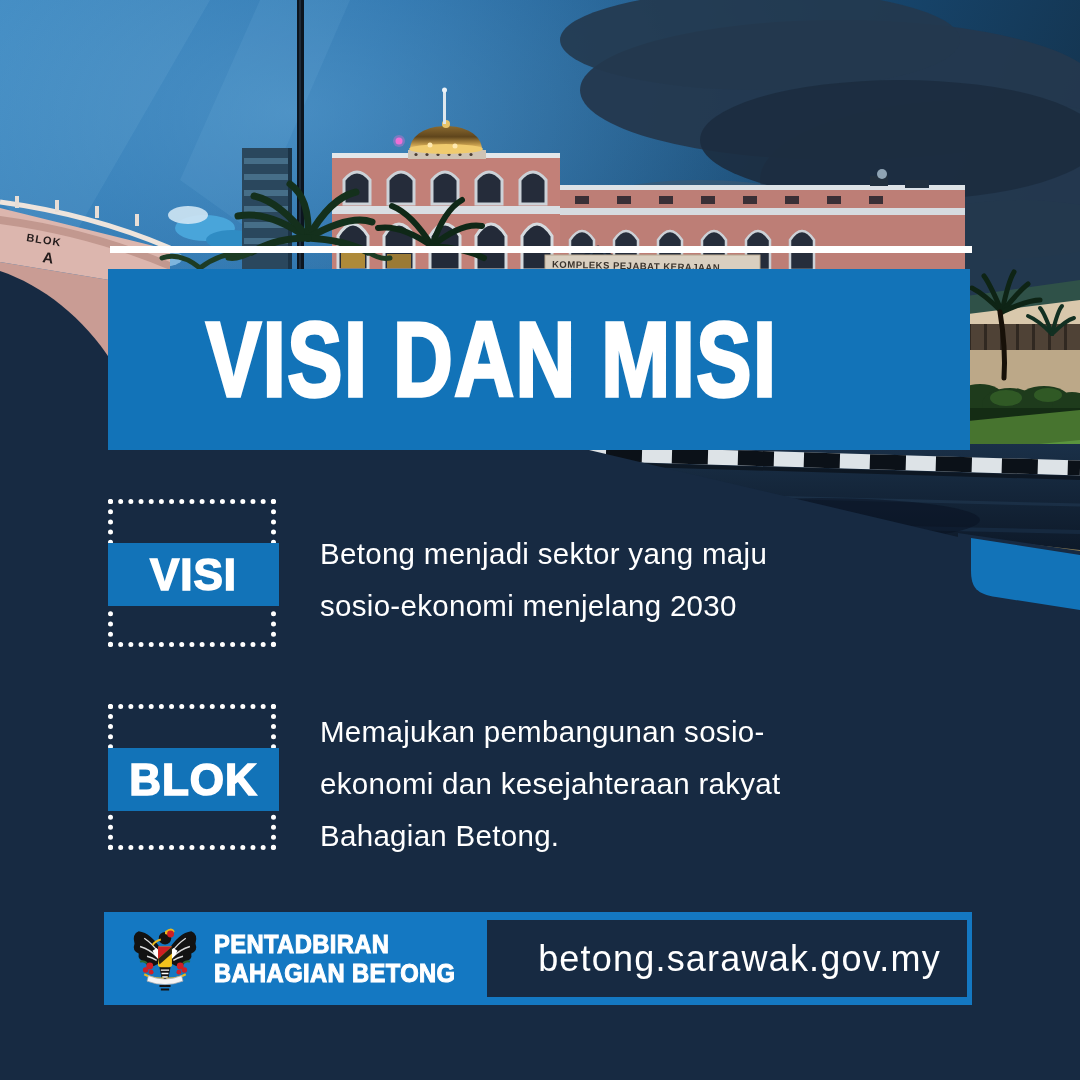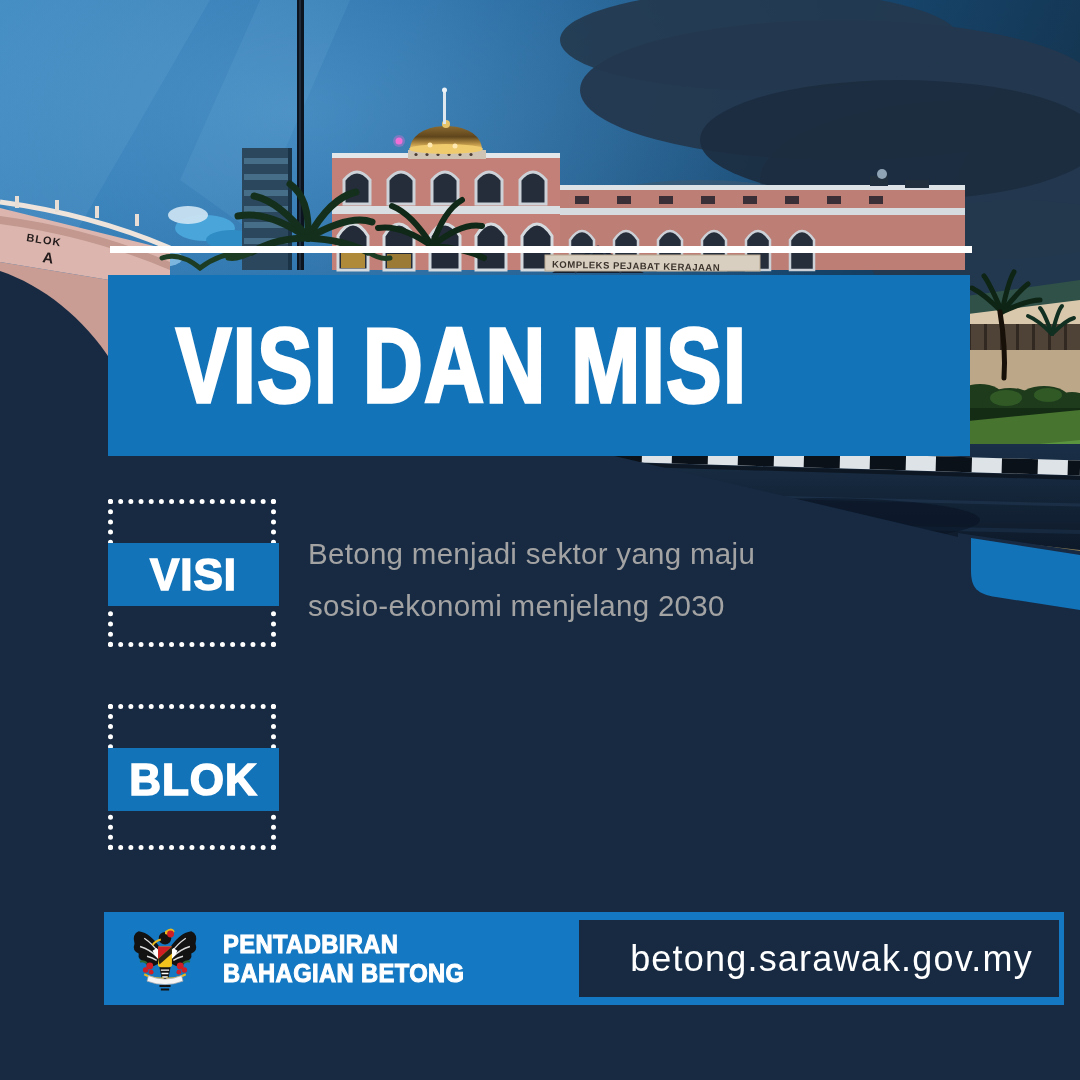--- a/index.html
+++ b/index.html
@@ -4,51 +4,51 @@
 <style>
   html,body{margin:0;padding:0;}
   body{
     width:1080px;height:1080px;position:relative;overflow:hidden;
     background:#172a42;
     font-family:"Liberation Sans", sans-serif;
   }
   .photo{position:absolute;top:0;left:0;z-index:1;display:block;}
   .white-line{position:absolute;left:110px;top:246px;width:862px;height:7px;background:#ffffff;z-index:3;}
   .banner{
-    position:absolute;left:108px;top:275px;width:862px;height:181px;
+    position:absolute;left:108px;top:269px;width:862px;height:181px;
     background:#1273b8;z-index:3;display:flex;align-items:center;
-    padding-left:68px;box-sizing:border-box;
+    padding-left:98px;box-sizing:border-box;
   }
   .banner h1{
     margin:0;color:#ffffff;font-size:106px;font-weight:bold;letter-spacing:2px;
     -webkit-text-stroke:3.5px #ffffff;white-space:nowrap;
     transform:scaleX(.78);transform-origin:left center;
   }
   .vm-row{position:absolute;left:108px;display:flex;z-index:3;}
   #visi-row{top:499px;align-items:center;}
   #misi-row{top:704px;}
   .dotted-box{width:168px;height:148px;border:5px dotted #ffffff;position:relative;box-sizing:border-box;flex:none;}
   #misi-row .dotted-box{height:146px;}
   .label-box{
     position:absolute;left:-5px;right:-8px;top:39px;height:63px;background:#1273b8;
     display:flex;align-items:center;justify-content:center;
   }
   .label-box span{
     color:#ffffff;font-size:44px;font-weight:bold;letter-spacing:1px;
     -webkit-text-stroke:1.6px #ffffff;
   }
   .vm-text{
-    width:516px;margin-left:32px;color:#a3a3a3;font-size:29.5px;
+    width:516px;margin-left:44px;color:#ffffff;font-size:29.5px;
     line-height:52px;letter-spacing:.3px;
   }
   #visi-row .vm-text{margin-top:14px;}
   #misi-row .vm-text{margin-top:2px;}
   .footer-bar{
-    position:absolute;left:104px;top:912px;width:960px;height:93px;background:#1478c2;
-    z-index:3;display:flex;align-items:center;box-sizing:border-box;gap:9px;
+    position:absolute;left:104px;top:912px;width:868px;height:93px;background:#1478c2;
+    z-index:3;display:flex;align-items:center;box-sizing:border-box;
   }
   .logo{margin-left:26px;flex:none;display:block;}
   .org{
     margin-left:14px;color:#ffffff;font-weight:bold;font-size:25px;line-height:29px;
     letter-spacing:.4px;-webkit-text-stroke:1px #ffffff;
     transform:scaleX(.95);transform-origin:left center;white-space:nowrap;
   }
   .url-box{
     position:absolute;top:8px;bottom:8px;right:5px;width:480px;background:#172a42;
     display:flex;align-items:center;justify-content:center;
@@ -317,20 +317,21 @@
   </div>
   <div class="vm-text">Betong menjadi sektor yang maju sosio-ekonomi menjelang 2030</div>
 </div>
 
 <div class="vm-row" id="misi-row">
   <div class="dotted-box">
     <div class="label-box">
       <span>BLOK</span>
     </div>
   </div>
+  <div class="vm-text">Memajukan pembangunan sosio-ekonomi dan kesejahteraan rakyat Bahagian Betong.</div>
 </div>
 
 <div class="footer-bar">
 
   <svg class="logo" width="70" height="72" viewBox="0 0 100 104">
     <g>
       <path d="M47,42 Q30,14 12,12 Q2,16 6,30 Q2,40 12,44 Q10,54 22,56 Q22,64 34,62 L46,56 Z" fill="#121212"></path>
       <path d="M53,42 Q70,14 88,12 Q98,16 94,30 Q98,40 88,44 Q90,54 78,56 Q78,64 66,62 L54,56 Z" fill="#121212"></path>
       <path d="M20,22 Q32,30 42,44 M14,34 Q28,38 40,50 M24,48 Q32,50 38,54" stroke="#ffffff" stroke-width="2" fill="none" opacity="0.85"></path>
       <path d="M80,22 Q68,30 58,44 M86,34 Q72,38 60,50 M76,48 Q68,50 62,54" stroke="#ffffff" stroke-width="2" fill="none" opacity="0.85"></path>

